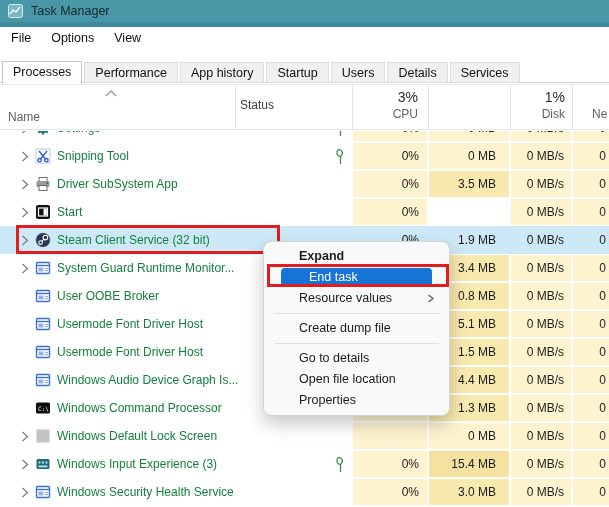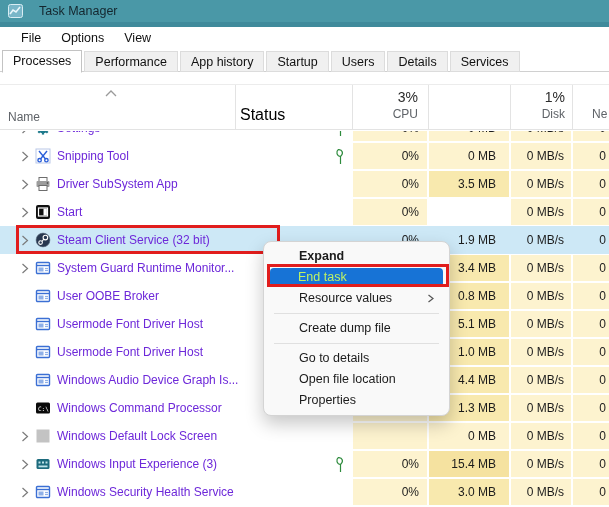--- a/index.html
+++ b/index.html
@@ -7,73 +7,72 @@
   body { font-family:"Liberation Sans","DejaVu Sans",sans-serif; }
   #window {
     position:relative; width:609px; height:507px; background:#fff;
     overflow:hidden; margin:0 auto;
   }
   
   #titlebar {
     position:absolute; top:0; left:0; width:609px; height:27px;
     background:var(--titlebar); display:flex; align-items:center;
     border-bottom:5px solid var(--titlebar-dark);
-    gap:8px;
   }
   #titlebar .appicon { width:15px; height:14px; margin:0 8px 0 8px; display:inline-block; }
   #titlebar .title { font-size:12.5px; color:#14262e; }
   
-  #menubar { position:absolute; top:27px; left:0; width:609px; height:22px; background:#fff; display:flex; align-items:center; padding-left:11px; }
+  #menubar { position:absolute; top:27px; left:0; width:609px; height:22px; background:#fff; display:flex; align-items:center; padding-left:1px; }
   #menubar .mitem { font-size:12.5px; color:#111; padding:3px 10px; cursor:default; }
   
-  #tabbar { position:absolute; top:49px; left:0; width:609px; height:23px; border-bottom:1px solid #d0d0d0; padding-left:2px; }
+  #tabbar { position:absolute; top:60px; left:0; width:609px; height:23px; border-bottom:1px solid #d0d0d0; padding-left:2px; }
   .tab {
     display:inline-block; font-size:12.5px; color:#111; background:#f0f0f0;
     border:1px solid #dcdcdc; padding:3px 10px 4px 10px; margin-right:2px;
     position:relative; top:2px; height:21px; cursor:default;
   }
   .tab.active { background:#fff; border-color:#c3c3c3; border-bottom:1px solid #fff; top:1px; height:23px; z-index:3; }
   
   #gridheader { position:absolute; top:84px; left:0; width:609px; height:46px; border-top:1px solid #ececec; border-bottom:1px solid #e3e3e3; background:#fff; z-index:4; }
   .hsep { position:absolute; top:0; bottom:0; width:1px; background:#e3e3e3; }
   .hname { position:absolute; left:8px; bottom:5px; font-size:12px; color:#5f6368; }
-  .hstatus { position:absolute; left:240px; bottom:5px; font-size:16px; color:#000000; }
+  .hstatus { position:absolute; left:240px; bottom:17px; font-size:12px; color:#404040; }
   .hcol { position:absolute; top:0; height:46px; text-align:right; }
   .hcol .pct { display:block; font-size:14px; color:#2b2b2b; margin-top:4px; }
   .hcol .lbl { display:block; font-size:12px; color:#5f6368; margin-top:2px; }
   .sortchev { position:absolute; left:104px; top:4px; width:14px; height:9px; }
   
   #rows { position:absolute; top:131px; left:0; width:609px; height:376px; overflow:hidden; background:#fff; z-index:1; }
   .row { position:relative; width:609px; height:28px; background:#fff; }
   .row.partial { margin-top:-17px; }
   .row.selected { background:var(--sel); }
   .chev { position:absolute; left:21px; top:9px; width:8px; height:11px; }
   .picon { position:absolute; left:35px; top:6px; width:16px; height:16px; }
-  .pname { position:absolute; left:57px; top:0; line-height:28px; font-size:12px; color:#6d28d9; white-space:nowrap; }
+  .pname { position:absolute; left:57px; top:0; line-height:28px; font-size:12px; color:#15803d; white-space:nowrap; }
   .leaf { position:absolute; left:334px; top:6px; width:13px; height:17px; }
   .cell { position:absolute; top:1px; height:26px; line-height:26px; font-size:12px; color:#1b1b1b; text-align:right; }
   .c-cpu  { left:353px; width:74px; padding-right:8px; }
   .c-mem  { left:429px; width:80px; padding-right:13px; }
   .c-disk { left:511px; width:60px; padding-right:7px; }
   .c-net  { left:573px; width:36px; padding-right:3px; }
   .heat-light  { background:var(--heat1); }
   .heat-mid    { background:var(--heat2); }
   .heat-strong { background:var(--heat3); }
   .row.selected .cell { background:transparent; }
   
   #anno-steam { position:absolute; left:16px; top:225px; width:264px; height:29px; border:3px solid var(--red); z-index:5; pointer-events:none; }
   
   #ctxmenu {
     position:absolute; left:263px; top:241px; width:187px; z-index:6;
     background:#f9f9f9; border:1px solid #d4d4d4; border-radius:8px;
     box-shadow:0 8px 18px rgba(0,0,0,.22); padding:4px 0;
   }
   #ctxmenu .mi { position:relative; height:21px; line-height:21px; font-size:12.5px; color:#1b1b1b; padding-left:35px; cursor:default; }
   #ctxmenu .mi.b { font-weight:bold; }
-  #ctxmenu .mi.hl { margin:1px 6px; height:19px; line-height:19px; padding-left:28px; background:var(--accent); color:#bef264; border-radius:4px; }
+  #ctxmenu .mi.hl { margin:1px 17px; height:19px; line-height:19px; padding-left:28px; background:var(--accent); color:#ffffff; border-radius:4px; }
   #ctxmenu .sep { height:9px; position:relative; }
   #ctxmenu .sep::after { content:""; position:absolute; left:10px; right:10px; top:4px; height:1px; background:#e0e0e0; }
   #ctxmenu .subarrow { position:absolute; right:14px; top:0; width:8px; height:21px; }
   #anno-endtask { position:absolute; left:3px; top:22px; width:182px; height:23px; border:3px solid var(--red); pointer-events:none; }
   svg { display:block; }
 </style>
 </head>
 <body>
 
 <div id="window">
@@ -300,21 +299,21 @@
           <svg width="16" height="16" viewBox="0 0 16 16">
             <rect x="1.5" y="2.5" width="13" height="11" rx="1" fill="#fff" stroke="#3b6fd4" stroke-width="1.4"></rect>
             <line x1="1.5" y1="5.5" x2="14.5" y2="5.5" stroke="#3b6fd4" stroke-width="1.4"></line>
             <rect x="3.5" y="7.5" width="5" height="4" fill="#8fb0e8"></rect>
             <line x1="10" y1="8.5" x2="13" y2="8.5" stroke="#8fb0e8" stroke-width="1.2"></line>
             <line x1="10" y1="10.5" x2="13" y2="10.5" stroke="#8fb0e8" stroke-width="1.2"></line>
           </svg>
         </span>
         <span class="pname">Usermode Font Driver Host</span>
         <div class="cell c-cpu heat-light"></div>
-        <div class="cell c-mem heat-mid">1.0 MB</div>
+        <div class="cell c-mem heat-mid">1.5 MB</div>
         <div class="cell c-disk heat-light">0 MB/s</div>
         <div class="cell c-net heat-light">0</div>
       </div>
       <div class="row">
         <span class="picon">
           <svg width="16" height="16" viewBox="0 0 16 16">
             <rect x="1.5" y="2.5" width="13" height="11" rx="1" fill="#fff" stroke="#3b6fd4" stroke-width="1.4"></rect>
             <line x1="1.5" y1="5.5" x2="14.5" y2="5.5" stroke="#3b6fd4" stroke-width="1.4"></line>
             <rect x="3.5" y="7.5" width="5" height="4" fill="#8fb0e8"></rect>
             <line x1="10" y1="8.5" x2="13" y2="8.5" stroke="#8fb0e8" stroke-width="1.2"></line>

